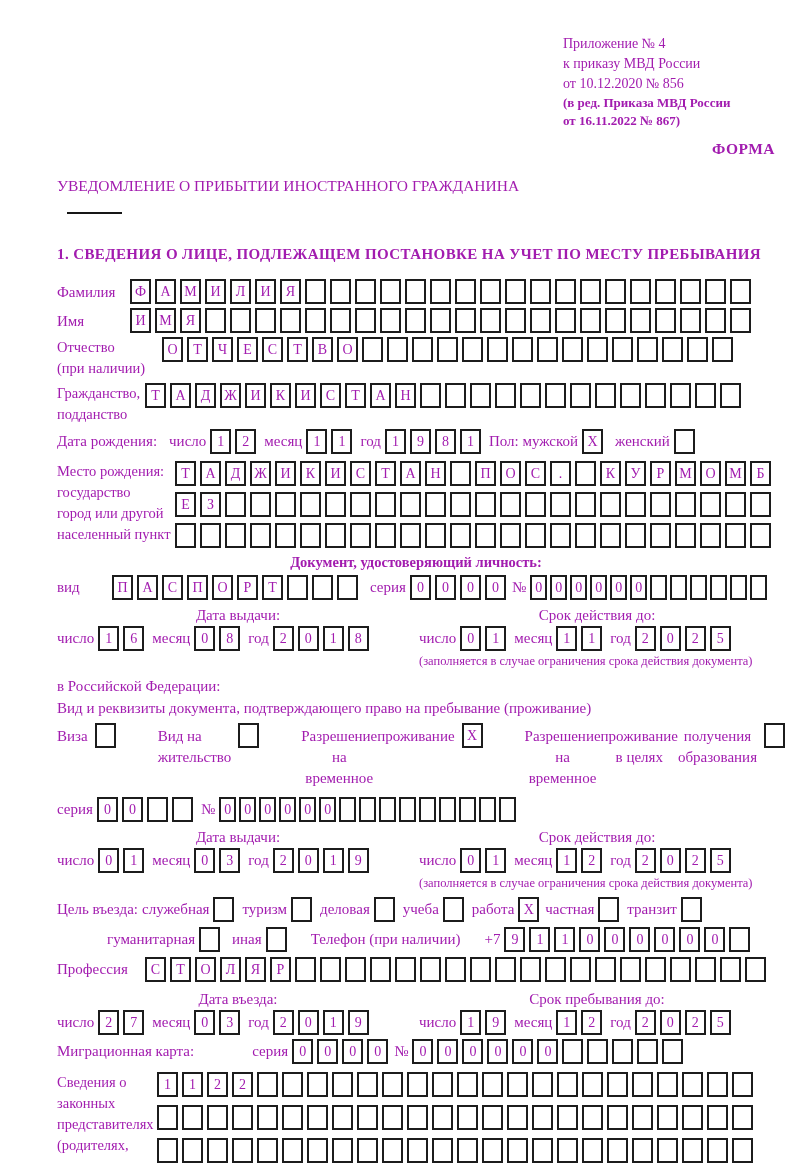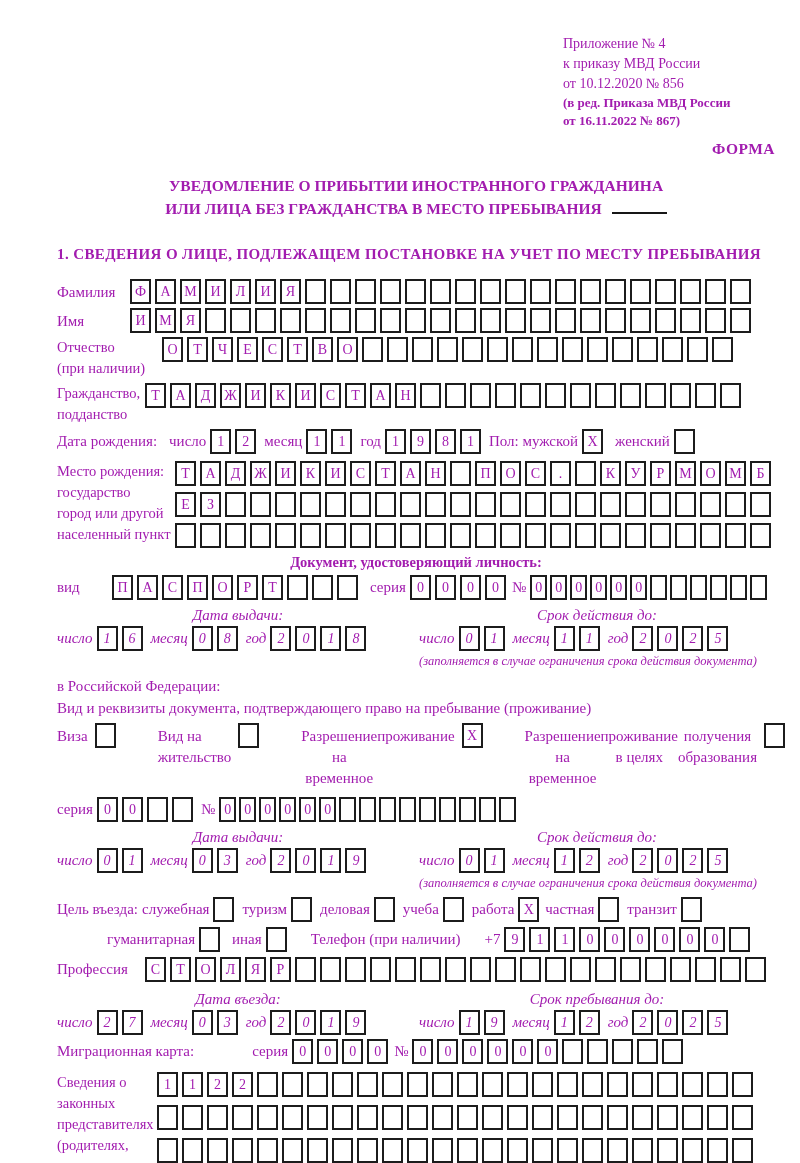--- a/index.html
+++ b/index.html
@@ -7,21 +7,21 @@
     width:800px;height:1163px;margin:0 auto;background:#ffffff;color:#a21caf;
     font-family:"Liberation Serif","DejaVu Serif",serif;
     box-sizing:border-box;padding:34px 25px 0 57px;overflow:hidden;position:relative;
   }
   
   .annex{margin-left:506px;}
   .a-line{font-size:14px;line-height:20px;white-space:nowrap;}
   .a-line.small{font-size:13px;line-height:18px;font-weight:bold;}
   .a-line.small:first-of-type{margin-top:3px;}
   .forma{font-weight:bold;font-size:15.5px;text-align:right;margin-top:10px;letter-spacing:.5px;}
-  .title{font-weight:bold;font-size:15.5px;text-align:center;margin:16px 0 0 0;line-height:23px;}
+  .title{font-weight:normal;font-size:15.5px;margin:16px 0 0 0;line-height:23px;}
   .uline{display:inline-block;width:55px;border-bottom:2px solid #161616;margin-left:10px;height:14px;}
   .sect{font-weight:bold;font-size:15px;letter-spacing:.4px;margin:26px 0 0 0;white-space:nowrap;}
   main{display:block;margin-top:16px;}
   
   .row{display:flex;align-items:flex-start;margin-bottom:4px;}
   .row.vcenter{align-items:center;}
   .lab{font-size:15px;line-height:21px;padding-top:3px;flex:none;}
   .labcol{flex:none;display:flex;flex-direction:column;}
   .labline{font-size:14.5px;line-height:21px;white-space:nowrap;}
   .w73{width:73px;}
@@ -36,21 +36,21 @@
   .cell{
     width:21px;height:25px;box-sizing:border-box;border:2px solid #1c1c1c;background:#fff;
     display:inline-flex;align-items:center;justify-content:center;
     font-size:14px;line-height:21px;flex:none;
   }
   .boxes.sm .cell{width:17px;}
   .boxcol{display:flex;flex-direction:column;gap:6px;}
   
   .dlab{font-size:15px;flex:none;}
   .m-r4{margin-right:4px;} .m-l8{margin-left:8px;} .m-l12{margin-left:12px;} .m-l6{margin-left:6px;}
-  .datepair{display:flex;align-items:flex-start;margin-bottom:6px;font-style:italic;}
+  .datepair{display:flex;align-items:flex-start;margin-bottom:6px;}
   .dcol-l{width:362px;flex:none;}
   .dcol-r{flex:1;}
   .dhead{font-size:15px;text-align:center;line-height:18px;margin-bottom:2px;}
   .dline{display:flex;align-items:center;}
   .dnote{font-size:12.5px;text-align:left;line-height:16px;margin-top:2px;white-space:nowrap;}
   .textline{font-size:15px;line-height:22px;}
   
   .permitrow{display:flex;align-items:flex-start;margin:4px 0 8px 0;gap:24px;}
   .pitem{display:flex;align-items:flex-start;}
   .plab{font-size:15px;line-height:21px;padding-top:3px;margin-right:7px;}
@@ -69,21 +69,21 @@
     <div class="annex">
       <div class="a-line">Приложение № 4</div>
       <div class="a-line">к приказу МВД России</div>
       <div class="a-line">от 10.12.2020 № 856</div>
       <div class="a-line small">(в ред. Приказа МВД России</div>
       <div class="a-line small">от 16.11.2022 № 867)</div>
     </div>
     <div class="forma">ФОРМА</div>
     <div class="title">
       <div>УВЕДОМЛЕНИЕ О ПРИБЫТИИ ИНОСТРАННОГО ГРАЖДАНИНА</div>
-      <div><span>ИЛИ ЛИЦА БЕЗ ГРАЖДАНСТВА В МЕСТО ПРЕБЫВАНИЯ</span><span class="uline"></span></div>
+      <div><span class="uline"></span></div>
     </div>
     <div class="sect">1. СВЕДЕНИЯ О ЛИЦЕ, ПОДЛЕЖАЩЕМ ПОСТАНОВКЕ НА УЧЕТ ПО МЕСТУ ПРЕБЫВАНИЯ</div>
   </header>
 
   <main>
 
     <div class="row">
       <span class="lab w73">Фамилия</span>
       <span class="boxes">
           <span class="cell">Ф</span>

